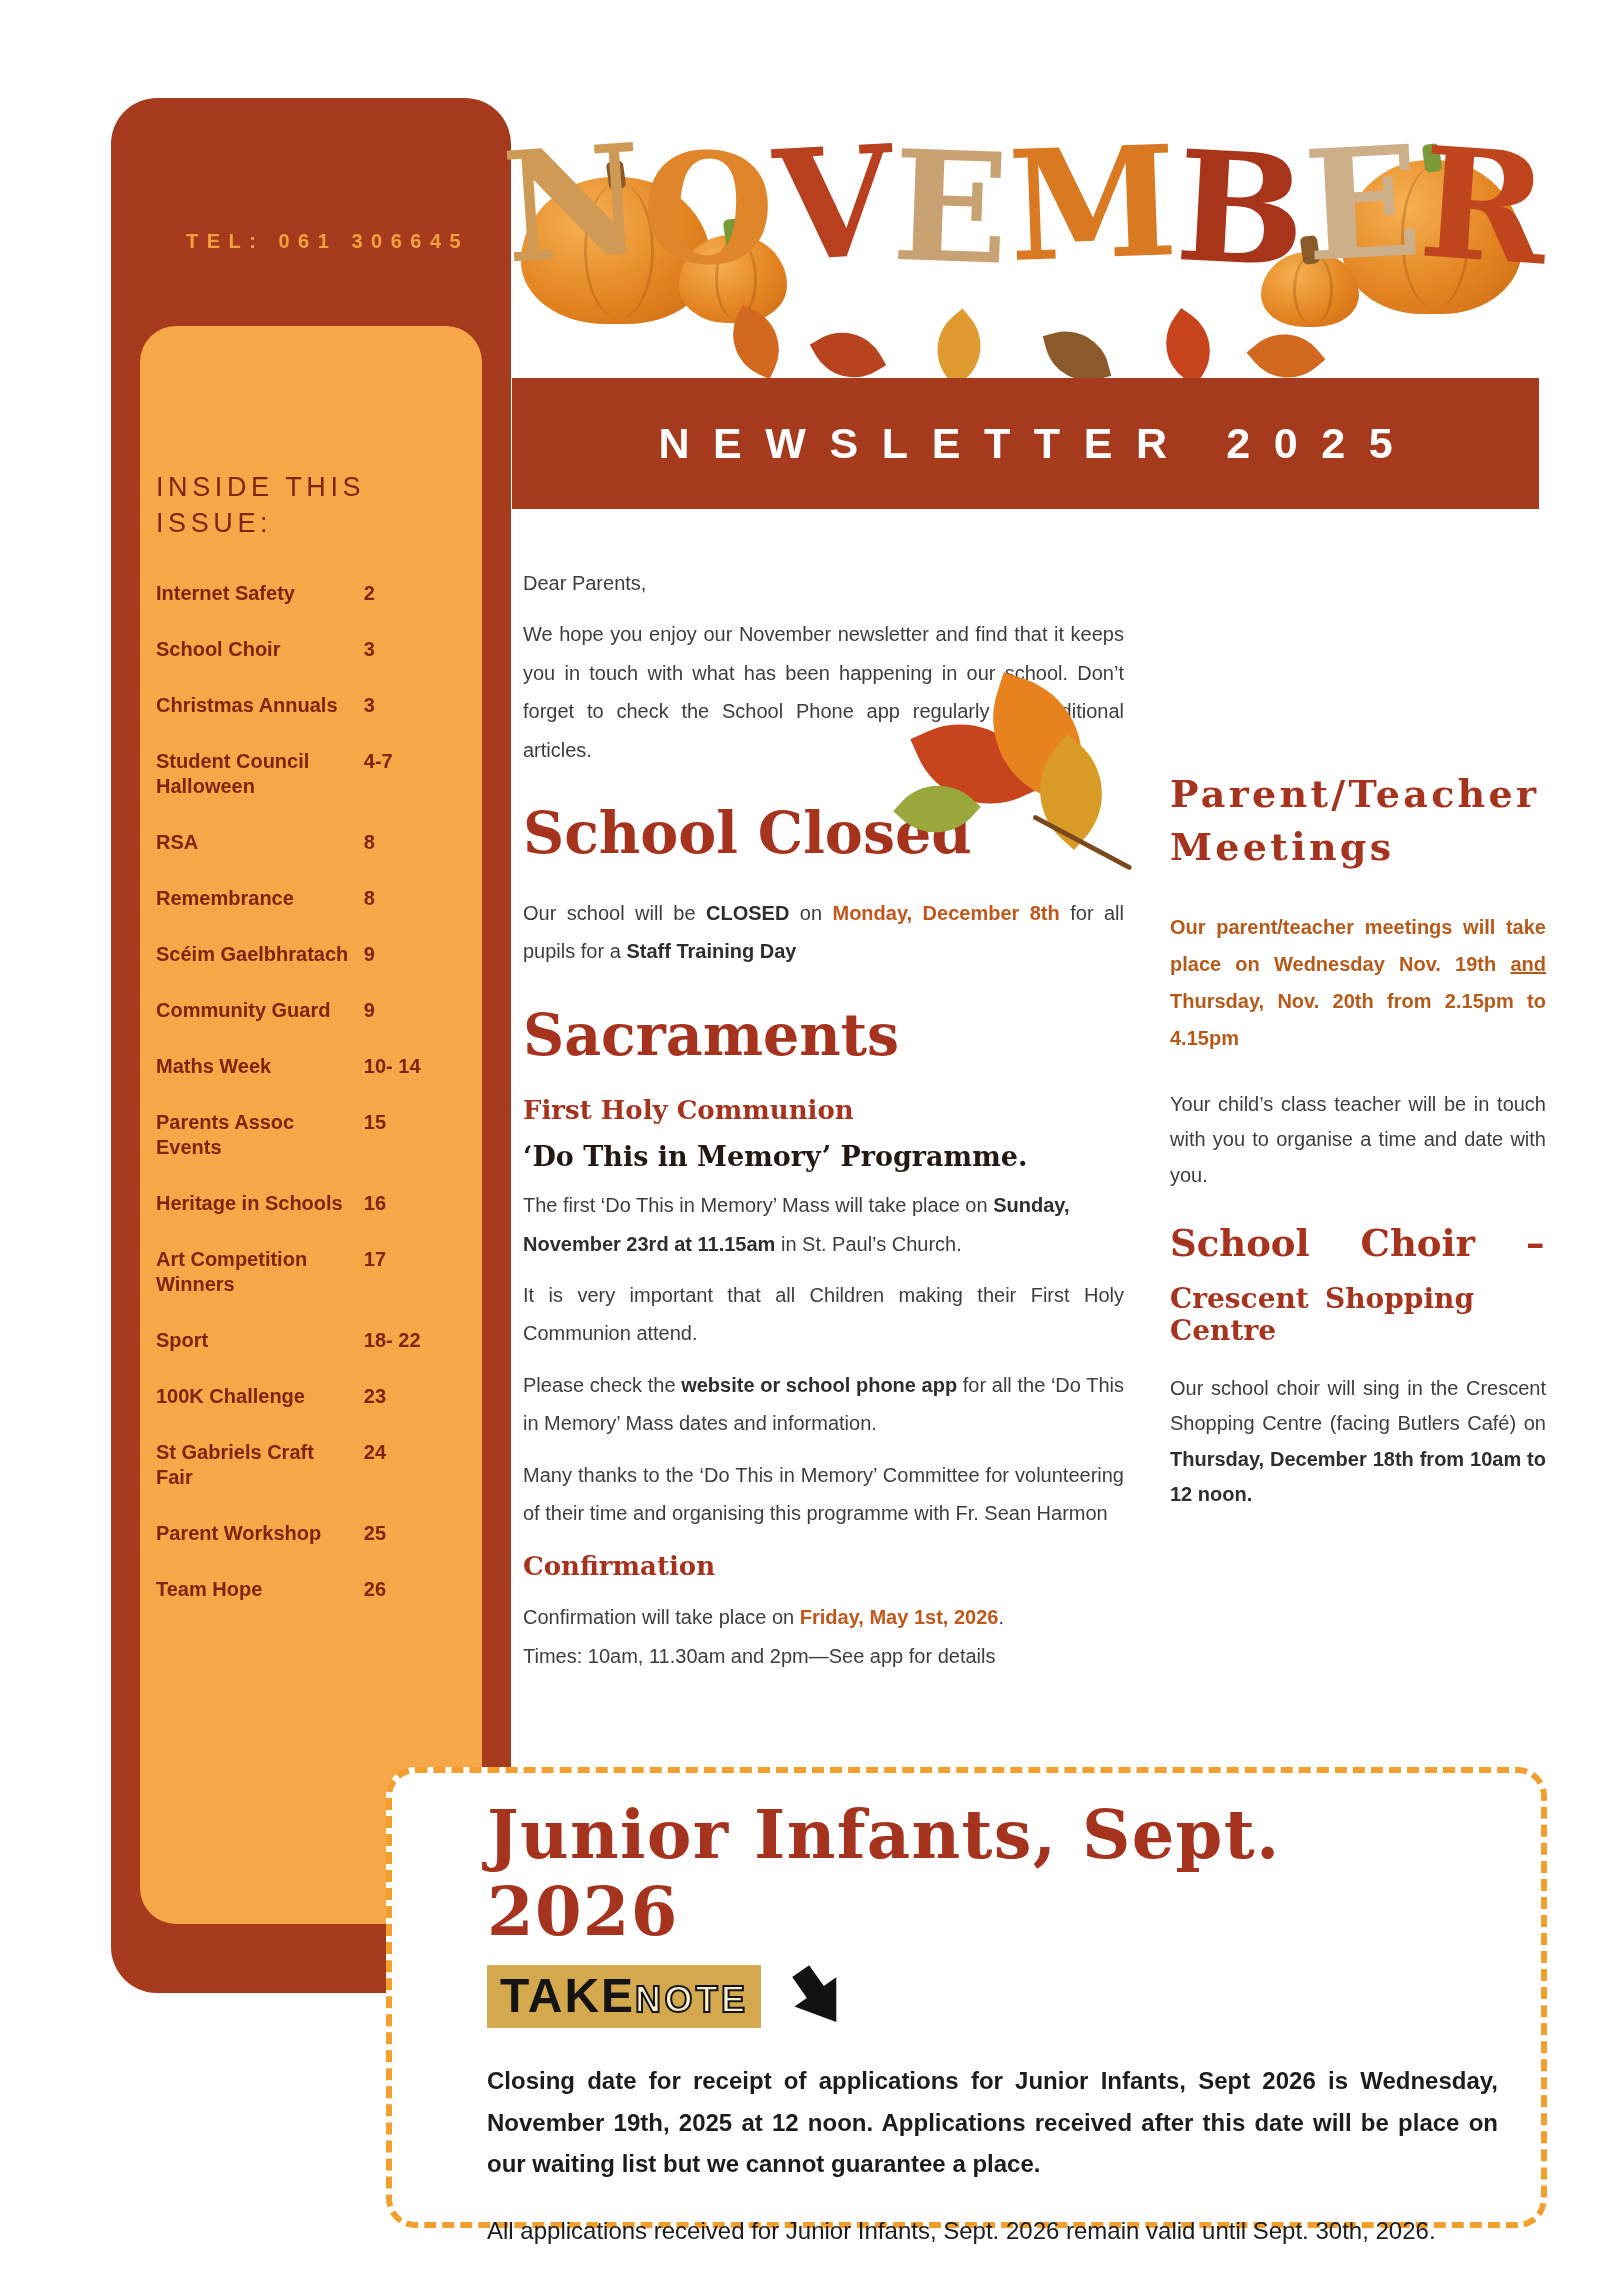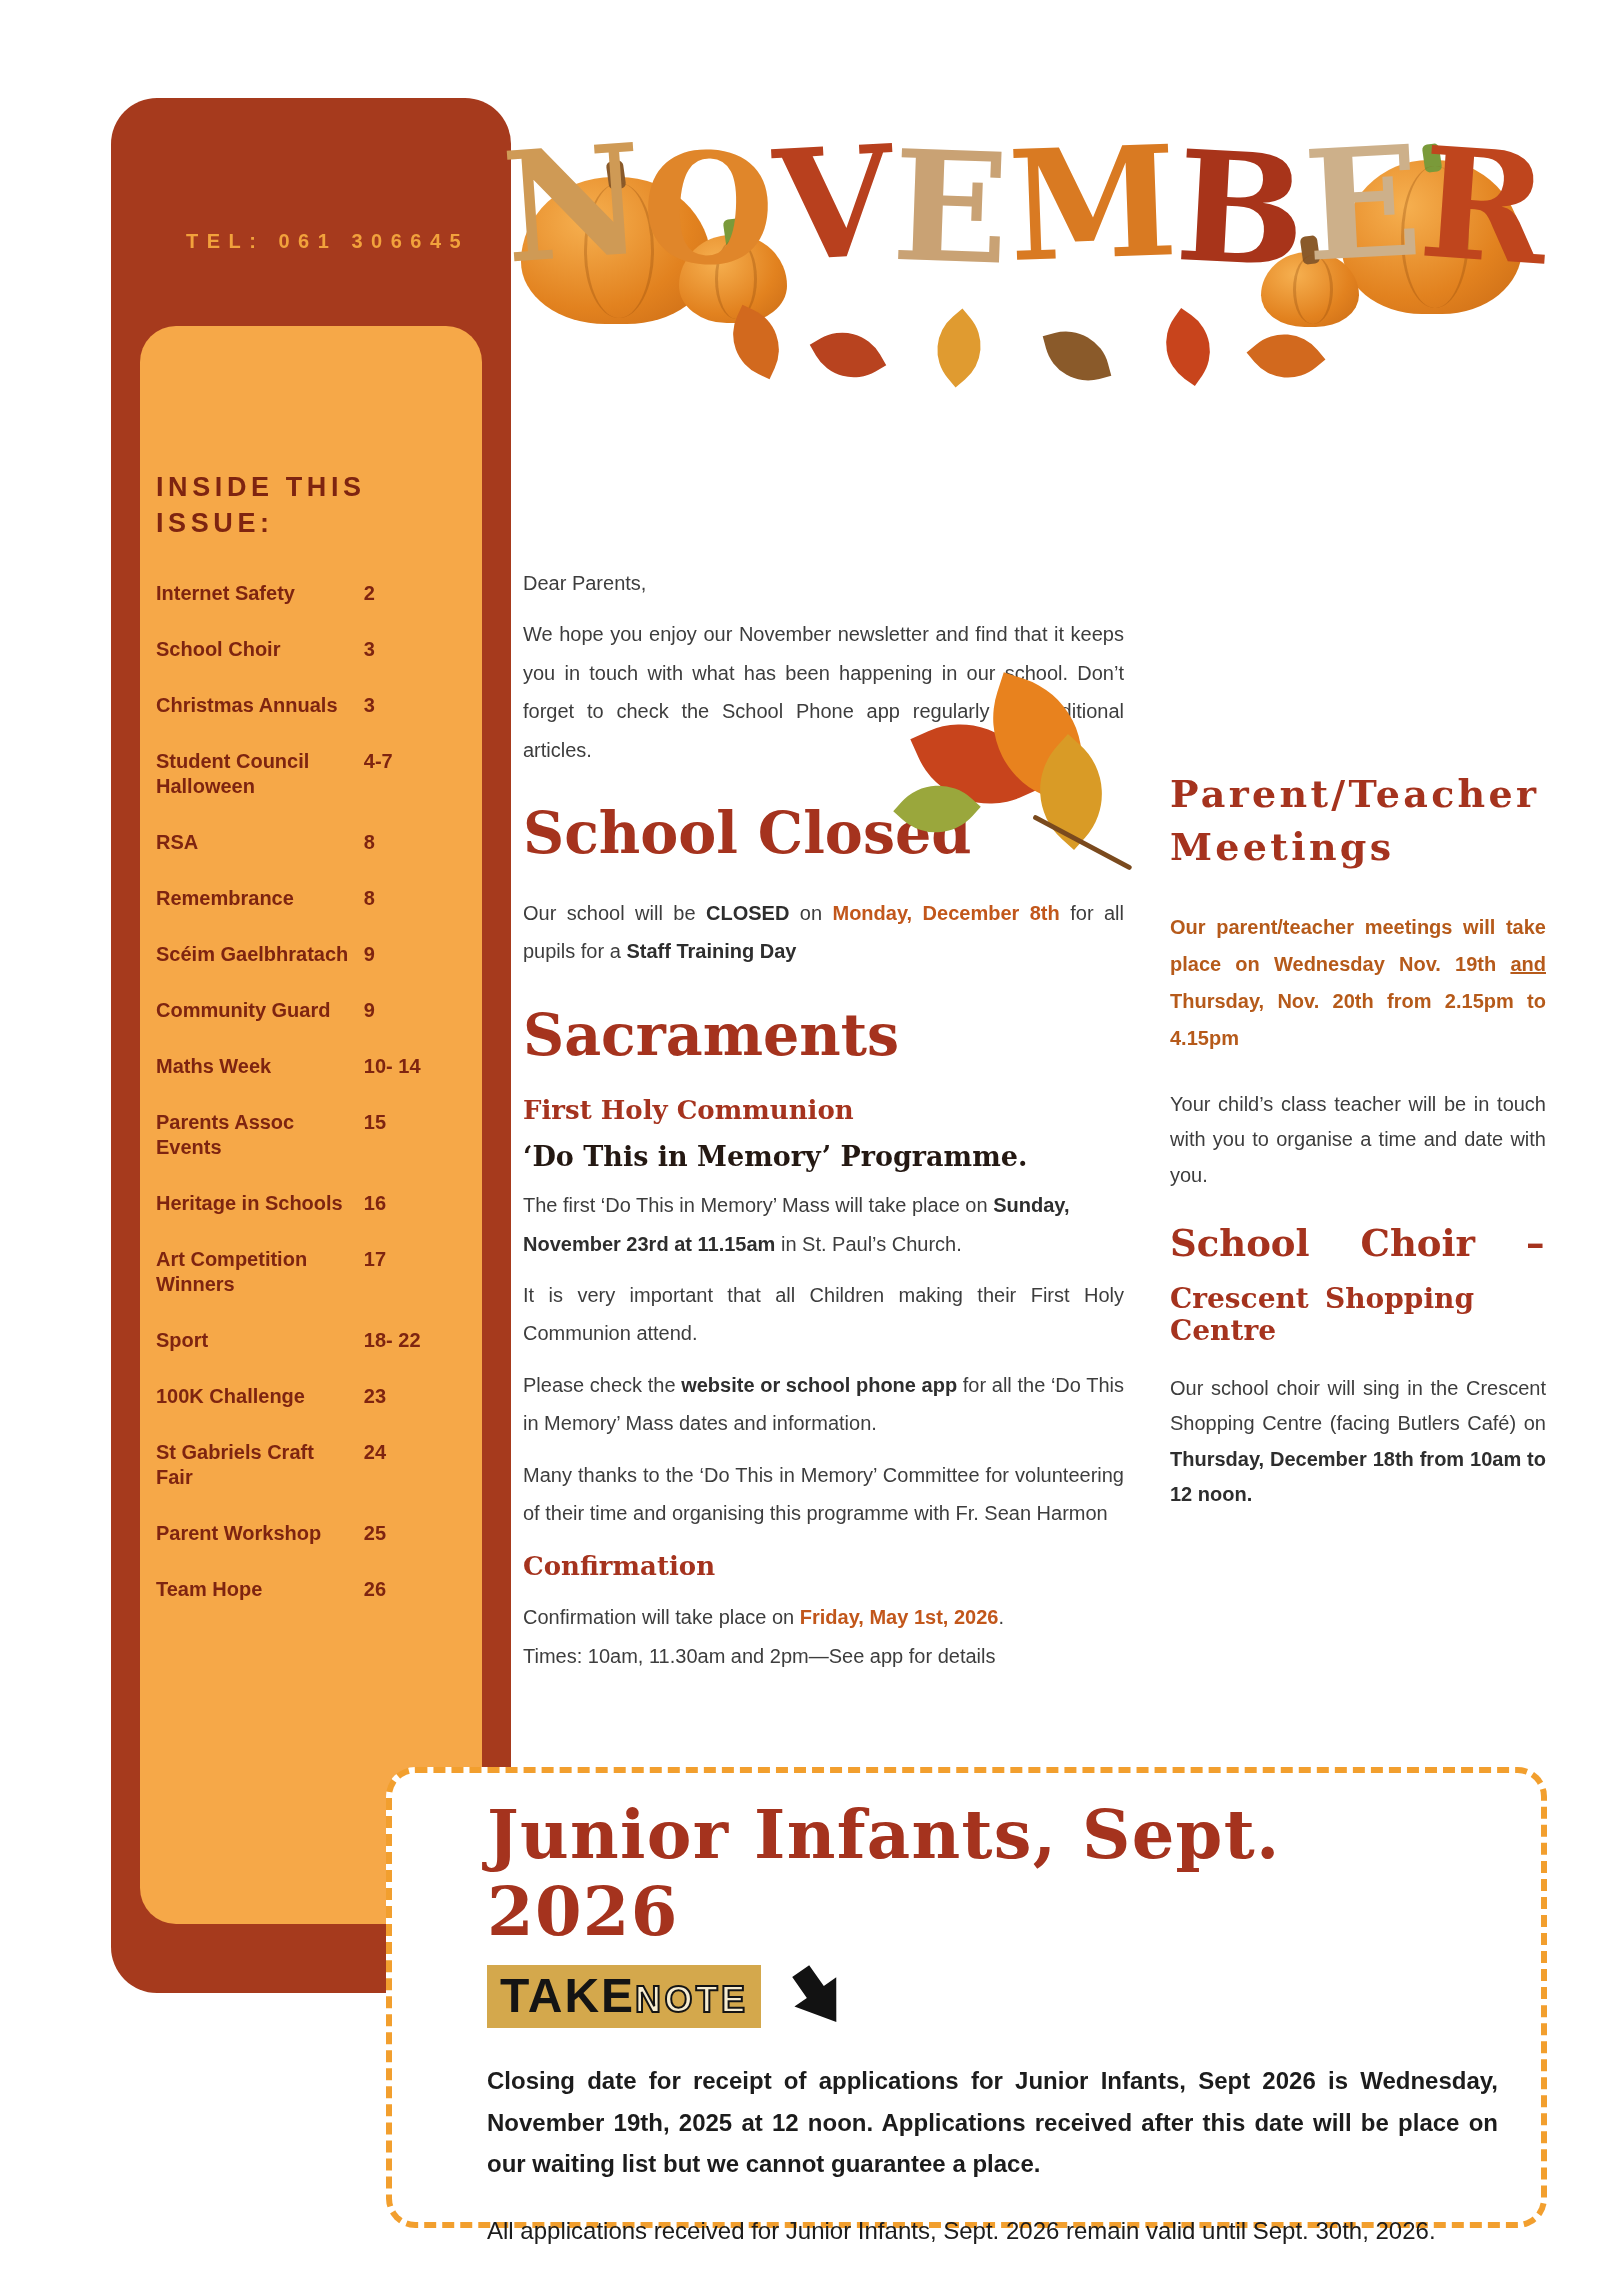--- a/index.html
+++ b/index.html
@@ -9,21 +9,21 @@
   
   .panel-dark{position:absolute;left:111px;top:98px;width:400px;height:1895px;
               background:#a63a1d;border-radius:46px;}
   .panel-orange{position:absolute;left:140px;top:326px;width:342px;height:1598px;
                 background:#f6a848;border-radius:36px;}
   .tel{position:absolute;left:186px;top:230px;color:#f2a23c;font-weight:bold;
        font-size:20px;letter-spacing:8.5px;white-space:nowrap;}
 
   
   .toc{position:absolute;left:156px;top:469px;width:294px;}
-  .toc-heading{color:#7e2410;font-weight:bold;font-size:27px;letter-spacing:4.6px;
+  .toc-heading{color:#7e2410;font-weight:normal;font-size:27px;letter-spacing:4.6px;
                line-height:1.35;margin:0 0 39px 0;}
   .toc-row{display:flex;align-items:flex-start;margin-bottom:31px;}
   .toc-label{width:196px;color:#7e2410;font-weight:bold;font-size:20px;line-height:1.25;}
   .toc-page{width:63px;margin-left:11.8px;color:#7e2410;font-weight:bold;font-size:20px;line-height:1.25;}
 
   
   .banner{position:absolute;left:512px;top:98px;width:1027px;height:280px;background:#ffffff;}
   .banner-word{position:absolute;left:50%;top:30px;transform:translateX(-50%);
                display:flex;z-index:2;font-family:"DejaVu Serif",serif;font-weight:bold;
                font-size:152px;line-height:1;}
@@ -210,20 +210,23 @@
       <span>O</span>
       <span>V</span>
       <span>E</span>
       <span>M</span>
       <span>B</span>
       <span>E</span>
       <span>R</span>
     </div>
   </div>
 
+  <div class="news-band">
+    <span>NEWSLETTER 2025</span>
+  </div>
 
   <div class="leaves-art">
     <div class="leaf l2"></div>
     <div class="leaf l1"></div>
     <div class="leaf l3"></div>
     <div class="leaf l4"></div>
     <div class="leaf-stem"></div>
   </div>
 
   <div class="col-center">

